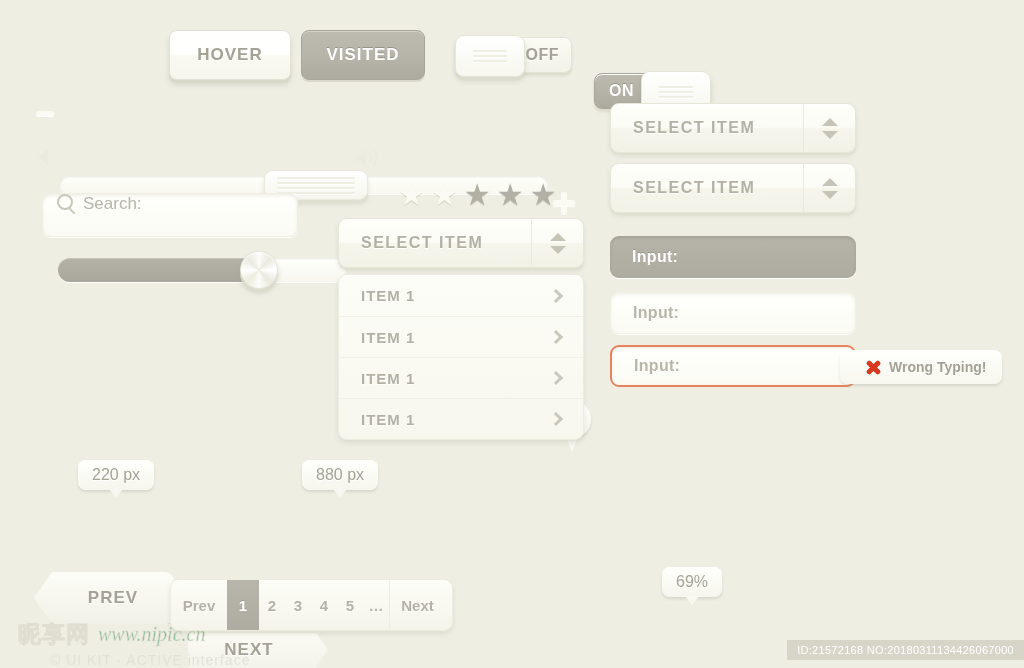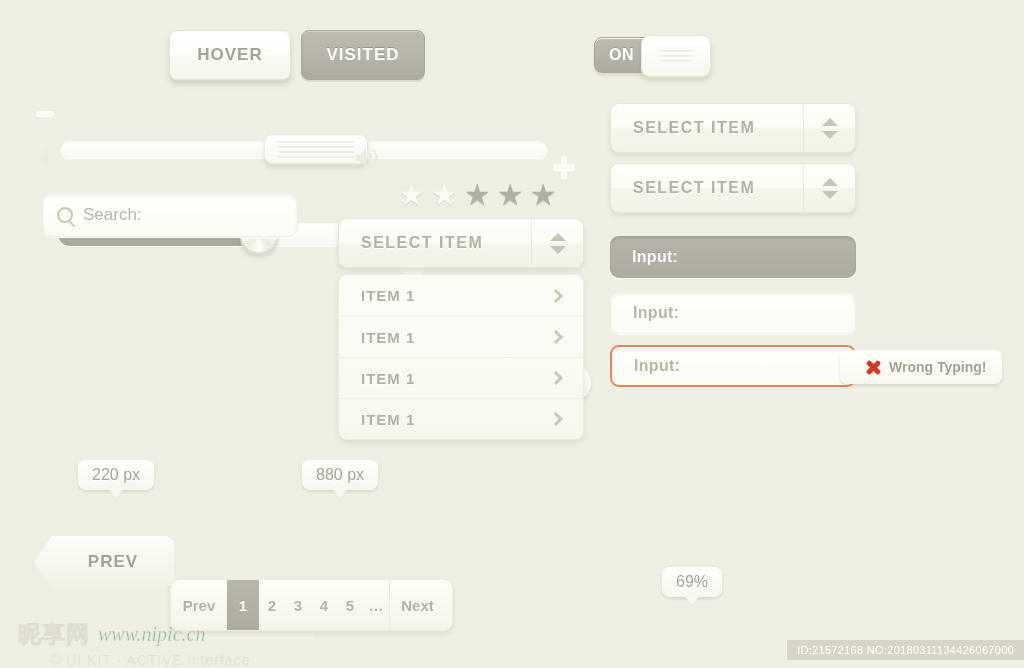--- a/index.html
+++ b/index.html
@@ -111,21 +111,21 @@
     box-shadow:0 3px 0 #dcdccd, 0 4px 5px rgba(150,148,130,.35), inset 0 1px 0 #fff;
   }
   .tri-left { width:0;height:0;border-top:8px solid transparent;border-bottom:8px solid transparent;border-right:10px solid #eaeade;}
 
   
   .search-box {
     border-radius:9px;
     background:linear-gradient(180deg,#fffffc,#fbfbf4);
     border:1px solid #eeeee2;
     box-shadow:inset 0 2px 3px rgba(170,168,150,.18), 0 1px 0 #fff;
-    display:flex; align-items:center; padding:0 14px; gap:10px;
+    display:flex; align-items:flex-start; padding:0 14px; gap:10px;
   }
   .search-box .txt { font-size:17px; color:#b6b5a8; text-shadow:0 1px 0 #fff;}
   .mag { width:16px; height:16px; border:2px solid #c8c7ba; border-radius:50%; position:relative; }
   .mag:after { content:""; position:absolute; right:-5px; bottom:-4px; width:8px; height:2px; background:#c8c7ba; transform:rotate(45deg); border-radius:1px;}
 
   
   .arrowbtn {
     position:relative; height:52px; display:flex; align-items:center; justify-content:center;
     font-weight:bold; font-size:17px; letter-spacing:1px;
     color:#a3a294; text-shadow:0 1px 0 #fff; cursor:pointer;
@@ -245,20 +245,28 @@
 
 <div class="stage">
 
   <div class="abs btn hover" style="left:169px;top:30px;width:122px;height:50px;">
     <span>HOVER</span>
   </div>
   <div class="abs btn visited" style="left:301px;top:30px;width:124px;height:50px;">
     <span>VISITED</span>
   </div>
 
+  <div class="abs switch off" style="left:456px;top:37px;">
+    <div class="knob">
+        <i></i>
+        <i></i>
+        <i></i>
+      </div>
+    <span class="lbl">OFF</span>
+  </div>
 
   <div class="abs switch on" style="left:594px;top:37px;">
     <div class="knob">
         <i></i>
         <i></i>
         <i></i>
       </div>
     <span class="lbl">ON</span>
   </div>
 

